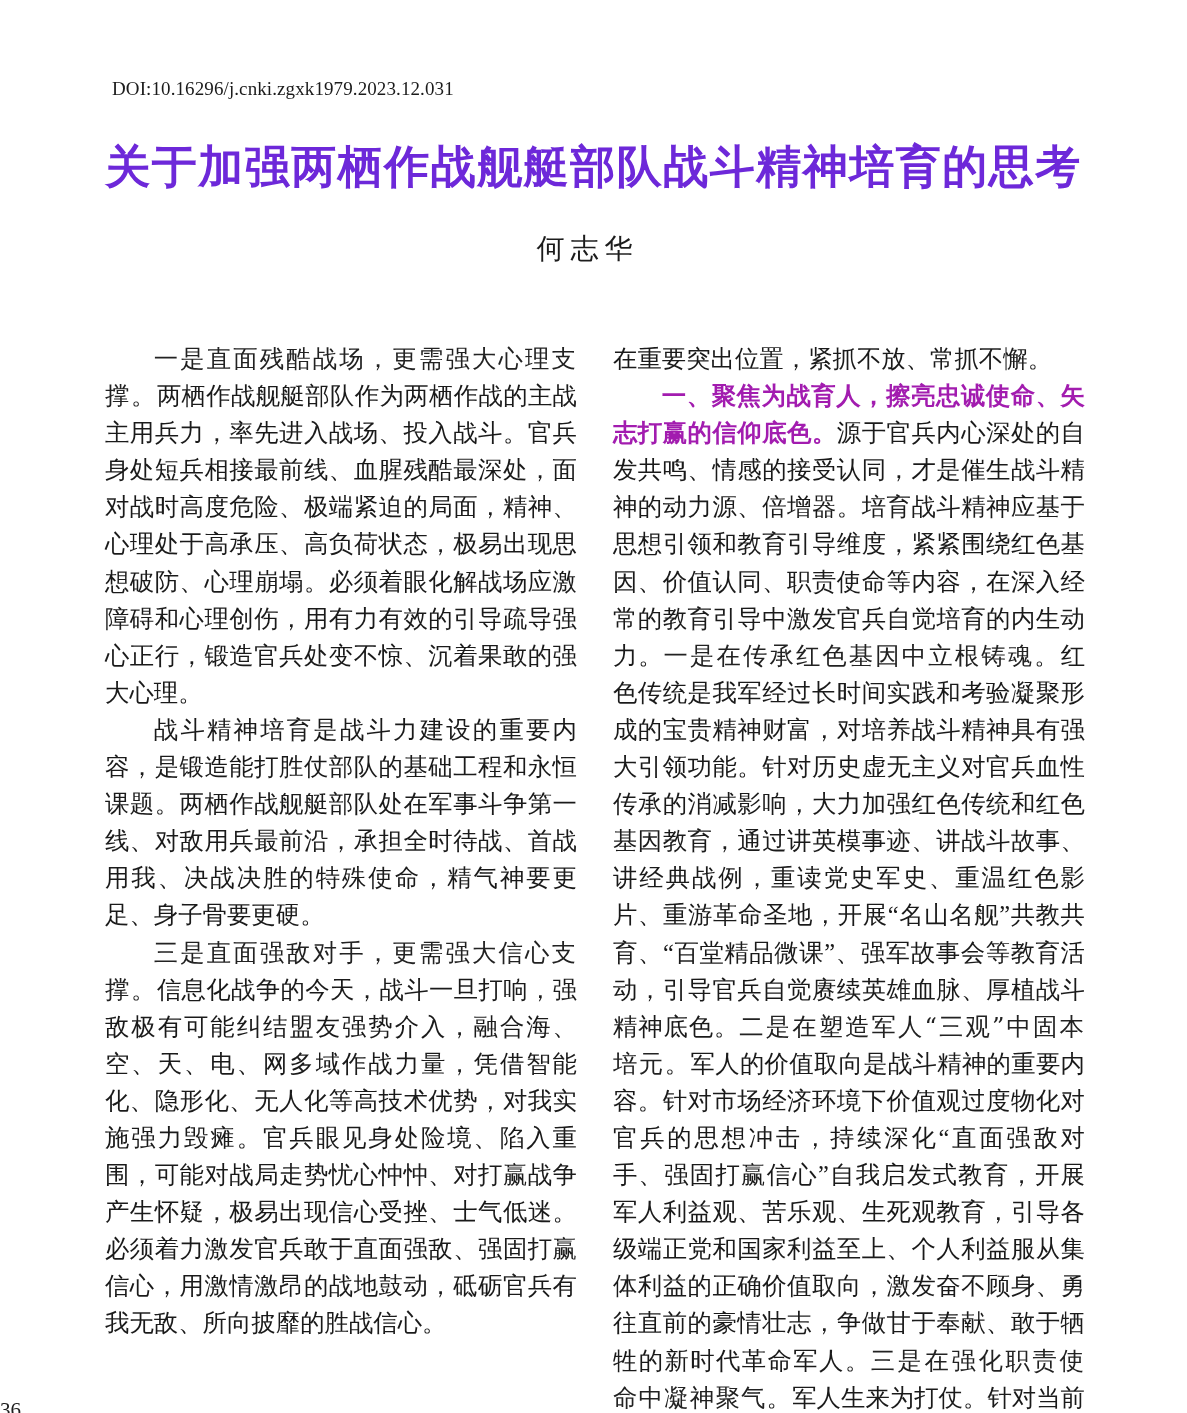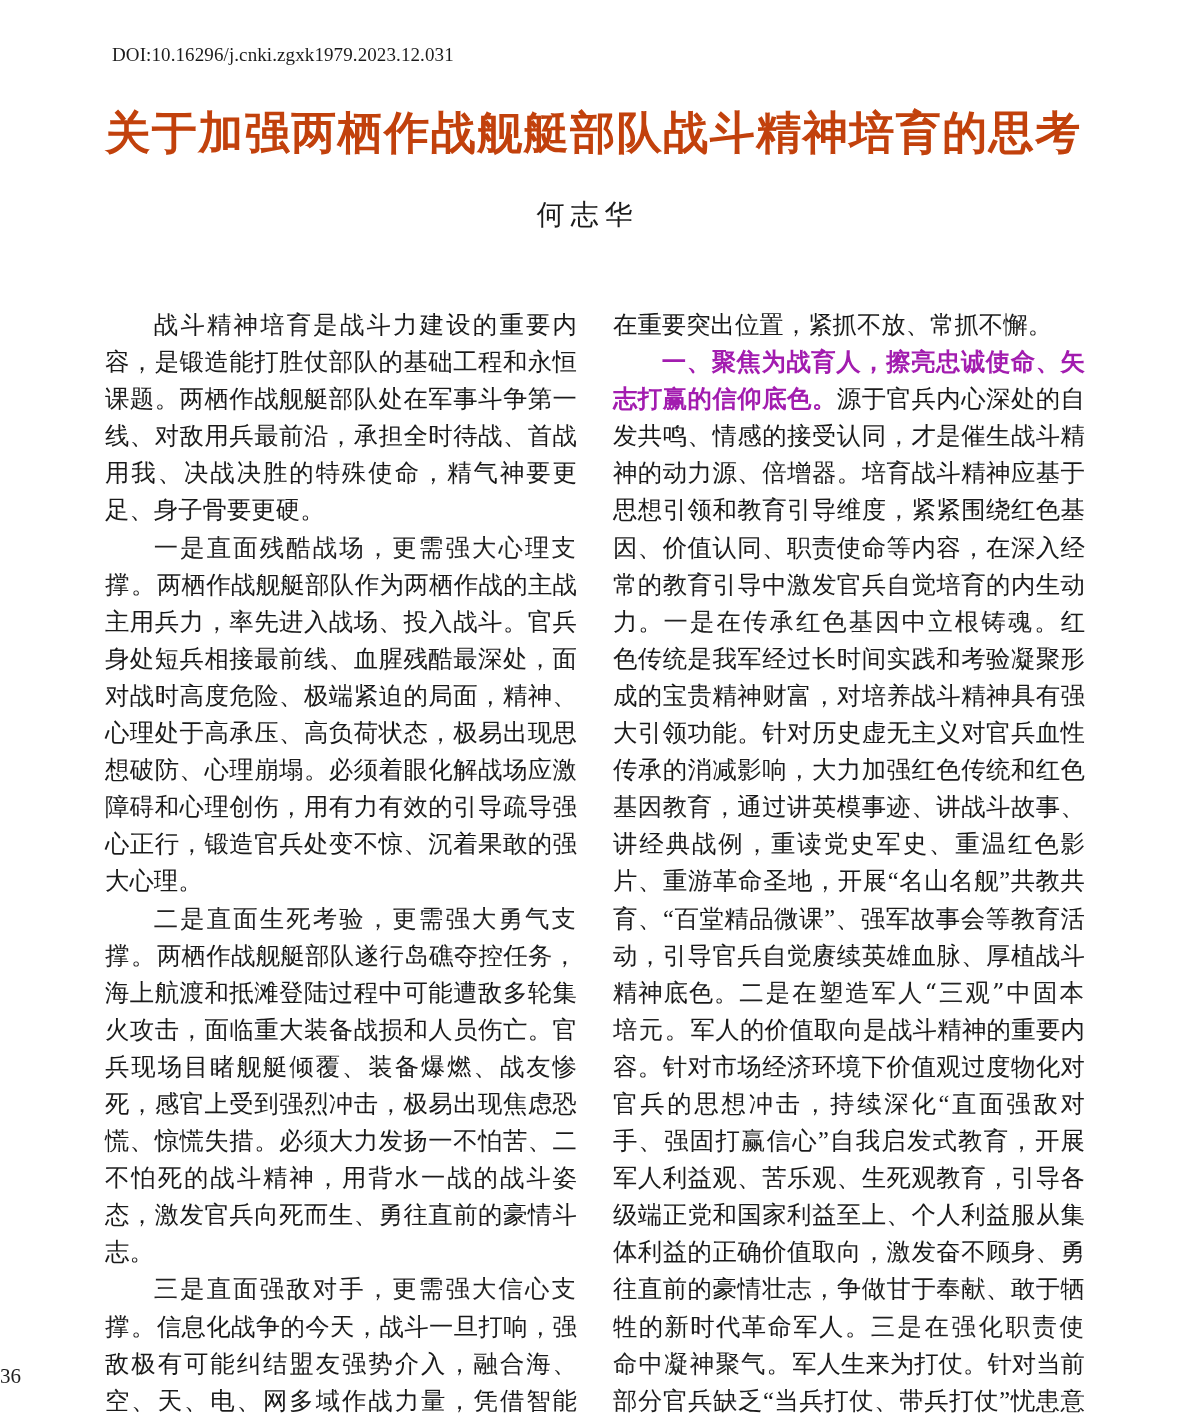--- a/index.html
+++ b/index.html
@@ -13,20 +13,21 @@
     position: relative;
     font-family: "Liberation Serif", "DejaVu Serif", serif;
     color: #161616;
     overflow: hidden;
   }
 
   .page {
     position: absolute;
     inset: 0;
     background: #ffffff;
+    margin-top: 34px;
   }
 
   
   .doi {
     position: absolute;
     left: 112px;
     top: 44px;
     font-family: "Liberation Serif", "DejaVu Serif", serif;
     font-size: 19px;
     letter-spacing: 0.1px;
@@ -117,39 +118,36 @@
     color: #1f1f1f;
   }
 </style>
 </head>
 <body>
 
 <div class="page">
 
   <div class="doi">DOI:10.16296/j.cnki.zgxk1979.2023.12.031</div>
 
-  <h1 class="article-title" style="color: #c2410c;">关于加强两栖作战舰艇部队战斗精神培育的思考</h1>
+  <h1 class="article-title" style="color: #6d28d9;">关于加强两栖作战舰艇部队战斗精神培育的思考</h1>
 
   <div class="author">何志华</div>
 
   <div class="columns">
 
     <div class="col">
 
       <p class="para">
-        <span>战斗精神培育是战斗力建设的重要内容，是锻造能打胜仗部队的基础工程和永恒课题。两栖作战舰艇部队处在军事斗争第一线、对敌用兵最前沿，承担全时待战、首战用我、决战决胜的特殊使命，精气神要更足、身子骨要更硬。</span>
-      </p>
-
-      <p class="para">
         <span class="lead">一是直面残酷战场，更需强大心理支撑。</span><span>两栖作战舰艇部队作为两栖作战的主战主用兵力，率先进入战场、投入战斗。官兵身处短兵相接最前线、血腥残酷最深处，面对战时高度危险、极端紧迫的局面，精神、心理处于高承压、高负荷状态，极易出现思想破防、心理崩塌。必须着眼化解战场应激障碍和心理创伤，用有力有效的引导疏导强心正行，锻造官兵处变不惊、沉着果敢的强大心理。</span>
       </p>
 
       <p class="para">
-        <span class="lead">二是直面生死考验，更需强大勇气支撑。</span><span>两栖作战舰艇部队遂行岛礁夺控任务，海上航渡和抵滩登陆过程中可能遭敌多轮集火攻击，面临重大装备战损和人员伤亡。官兵现场目睹舰艇倾覆、装备爆燃、战友惨死，感官上受到强烈冲击，极易出现焦虑恐慌、惊慌失措。必须大力发扬一不怕苦、二不怕死的战斗精神，用背水一战的战斗姿态，激发官兵向死而生、勇往直前的豪情斗志。</span>
+        <span>战斗精神培育是战斗力建设的重要内容，是锻造能打胜仗部队的基础工程和永恒课题。两栖作战舰艇部队处在军事斗争第一线、对敌用兵最前沿，承担全时待战、首战用我、决战决胜的特殊使命，精气神要更足、身子骨要更硬。</span>
       </p>
+
 
       <p class="para">
         <span class="lead">三是直面强敌对手，更需强大信心支撑。</span><span>信息化战争的今天，战斗一旦打响，强敌极有可能纠结盟友强势介入，融合海、空、天、电、网多域作战力量，凭借智能化、隐形化、无人化等高技术优势，对我实施强力毁瘫。官兵眼见身处险境、陷入重围，可能对战局走势忧心忡忡、对打赢战争产生怀疑，极易出现信心受挫、士气低迷。必须着力激发官兵敢于直面强敌、强固打赢信心，用激情激昂的战地鼓动，砥砺官兵有我无敌、所向披靡的胜战信心。</span>
       </p>
 
     </div>
 
     <div class="col">
 
       <p class="para cont">

